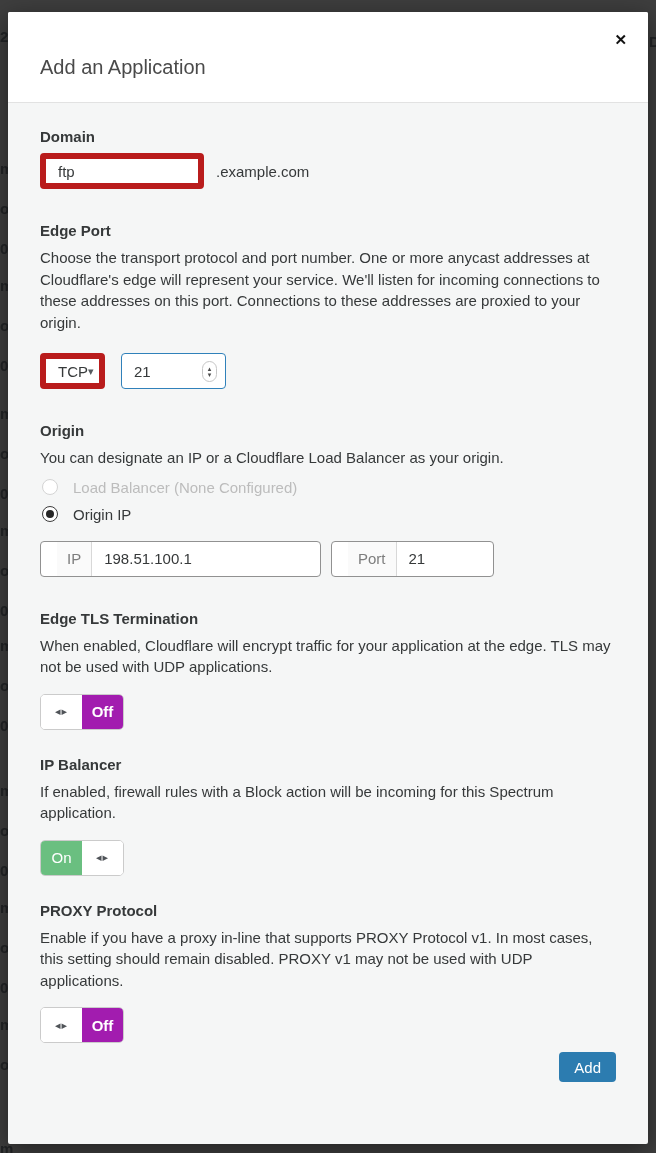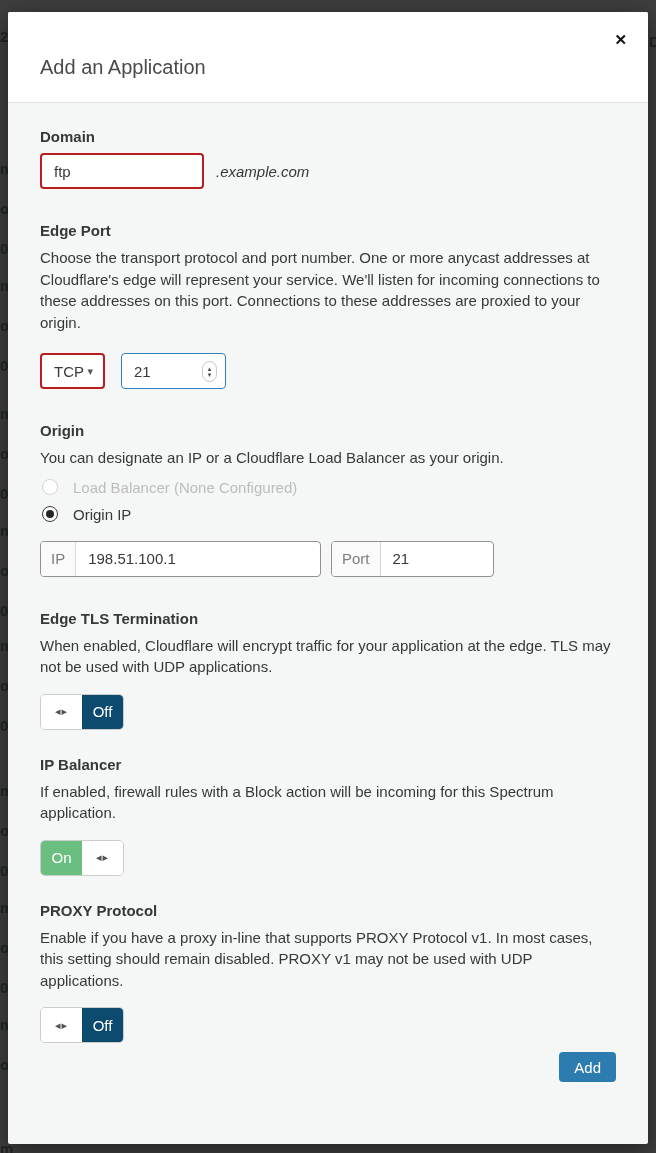--- a/index.html
+++ b/index.html
@@ -46,28 +46,28 @@
     cursor: pointer; line-height: 1;
   }
   .modal-body { flex: 1; padding: 25px 32px 0 32px; }
 
   .sec-title { font-size: 15px; font-weight: 700; color: #36393a; margin-bottom: 8px; }
   .sec-desc  { font-size: 15px; color: #36393a; line-height: 21.5px; margin-bottom: 16px; max-width: 576px; }
 
   
   .text-input, .select-box, .num-wrap {
     height: 36px; background: #fff;
-    border: 2px solid #b91c1c; border-radius: 4px;
+    border: 6px solid #b91c1c; border-radius: 4px;
     font-size: 15px; color: #36393a;
   }
   .text-input { padding: 0 12px; outline: none; font-family: "Liberation Sans", sans-serif; }
 
   .domain-row { display: flex; align-items: center; gap: 12px; margin-bottom: 33px; }
   .domain-input { width: 164px; }
-  .domain-suffix { font-size: 15px; color: #36393a; font-style: italic; }
+  .domain-suffix { font-size: 15px; color: #36393a; }
 
   .edgeport-row { display: flex; gap: 16px; margin-bottom: 33px; margin-top: 20px; }
   .select-box {
     width: 65px; display: flex; align-items: center; justify-content: space-between;
     padding: 0 10px 0 12px; cursor: pointer;
   }
   .caret { font-size: 11px; color: #555a5e; }
   .num-wrap {
     width: 105px; border: 1.5px solid #3081ba;
     position: relative; display: flex; align-items: center; padding: 0 12px;
@@ -92,21 +92,21 @@
   .radio-dot { width: 8px; height: 8px; border-radius: 50%; background: #262626; }
   .radio-label { font-size: 15px; color: #36393a; }
   .radio-row.disabled .radio-circle { border-color: #d4d4d4; }
   .radio-row.disabled .radio-label { color: #bcbcbc; }
   .radio-group { margin-bottom: 18px; }
 
   
   .ipport-row { display: flex; gap: 10px; margin-bottom: 33px; }
   .input-group {
     display: flex; height: 36px; background: #fff;
-    border: 1px solid #919191; border-radius: 4px; overflow: hidden;
+    border: 1px solid #919191; border-radius: 4px; overflow: hidden; padding-left: 16px;
   }
   .input-prefix {
     display: flex; align-items: center; padding: 0 10px;
     background: #fafafa; border-right: 1px solid #d8d8d8;
     color: #7d7d7d; font-size: 15px;
   }
   .input-val { display: flex; align-items: center; padding: 0 12px; font-size: 15px; color: #36393a; }
   .ip-group { width: 281px; }
   .port-group { width: 163px; }
 
@@ -114,21 +114,21 @@
   .toggle {
     width: 84px; height: 36px; border-radius: 5px;
     border: 1px solid #cbcbcb; overflow: hidden;
     display: flex; cursor: pointer; background: #fff;
     margin-bottom: 26px;
   }
   .toggle-half { width: 50%; display: flex; align-items: center; justify-content: center; }
   .toggle-handle { background: #fff; }
   .arrows { font-size: 11px; color: #4f5358; letter-spacing: 1px; }
   .toggle-label { font-size: 15px; color: #fff; }
-  .toggle.off .toggle-state { background: #0c4a6e; }
+  .toggle.off .toggle-state { background: #a21caf; font-weight: bold; }
   .toggle.on  .toggle-state { background: #6abf80; }
 
   .footer-row { display: flex; justify-content: flex-end; margin-top: 9px; }
   .add-btn {
     background: #2c7cb0; color: #fff; border: none; border-radius: 4px;
     font-size: 15px; height: 30px; padding: 0 15px; cursor: pointer;
     font-family: "Liberation Sans", sans-serif;
   }
 </style>
 </head>

